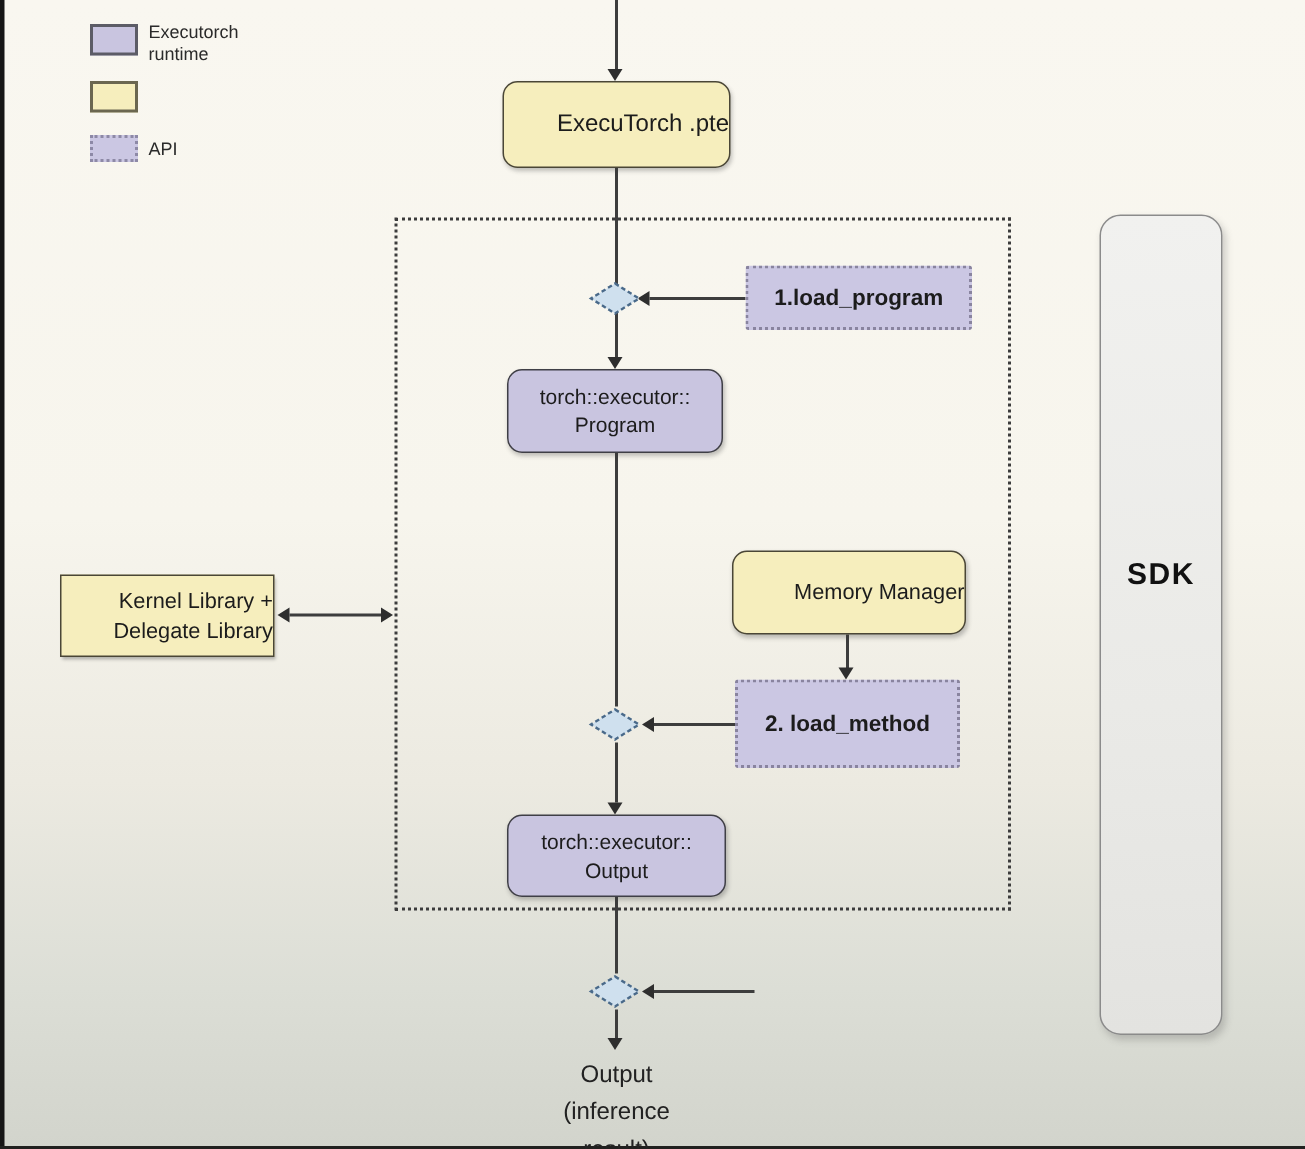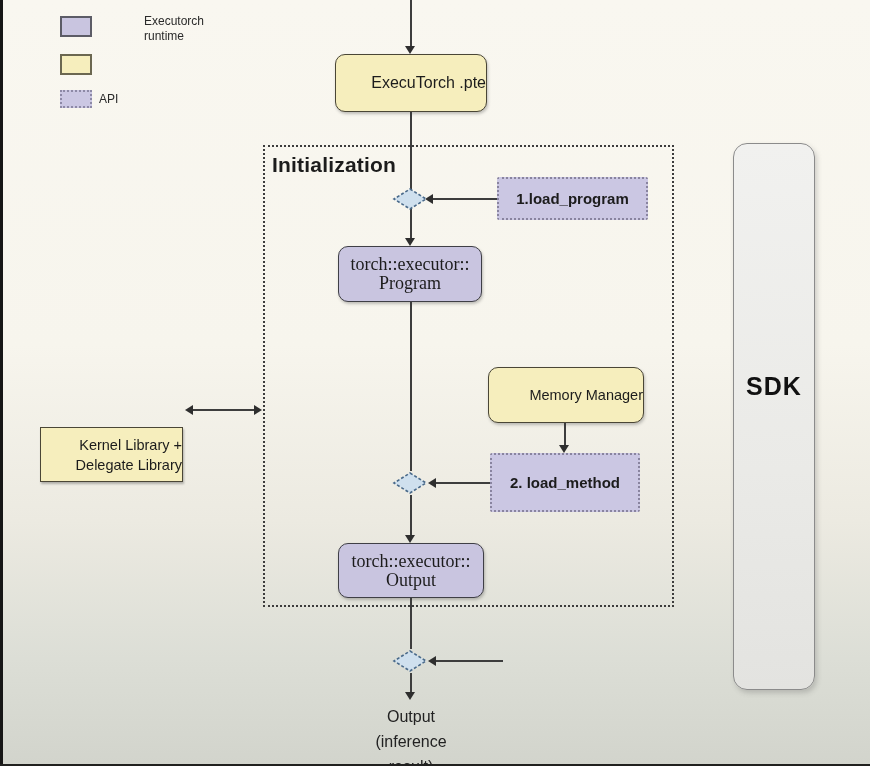--- a/index.html
+++ b/index.html
@@ -6,36 +6,36 @@
   body{font-family:"Liberation Sans","DejaVu Sans",sans-serif;color:#1c1c1c;}
   #stage{position:relative;width:870px;height:766px;overflow:hidden;
     background:linear-gradient(180deg,#f9f7f0 0%,#f7f5ed 45%,#eceae1 68%,#dcded6 86%,#d2d4cc 100%);}
   .frame-left{position:absolute;left:0;top:0;width:3px;height:766px;background:#161616;}
   .frame-bottom{position:absolute;left:0;bottom:0;width:870px;height:2px;background:#20201e;}
 
   
   .node{position:absolute;display:flex;flex-direction:column;align-items:center;justify-content:center;
     text-align:center;box-sizing:border-box;}
   .runtime{background:var(--runtime-fill,#c9c5e0);border:1.6px solid #3f3f46;border-radius:10px;
-    box-shadow:1px 2px 3px rgba(60,60,60,.3);font-size:18px;line-height:19px;font-family:Liberation Serif, serif;}
+    box-shadow:1px 2px 3px rgba(60,60,60,.3);font-size:14px;line-height:19px;}
   .artifact{background:var(--artifact-fill,#f6eebd);border:1.4px solid #4a4636;border-radius:10px;
     box-shadow:1px 2px 3px rgba(60,60,60,.3);font-size:15px;align-items:flex-end;}
-  .artifact.square{border-radius:0;box-shadow:1px 2px 2px rgba(60,60,60,.35);font-size:14.5px;line-height:20px;margin-top:44px;}
+  .artifact.square{border-radius:0;box-shadow:1px 2px 2px rgba(60,60,60,.35);font-size:14.5px;line-height:20px;}
   .api{background:var(--api-fill,#cbc7e3);border:2px dotted #89849f;border-radius:2px;
     font-weight:bold;font-size:15px;}
 
   .init-box{position:absolute;left:263px;top:145px;width:411px;height:462px;
     border:2.5px dotted #3c3c3c;box-sizing:border-box;background:transparent;}
   .init-title{position:absolute;left:272px;top:153px;font-size:21px;font-weight:bold;letter-spacing:.2px;}
 
   .sdk-box{position:absolute;left:733px;top:143px;width:82px;height:547px;box-sizing:border-box;
     background:linear-gradient(180deg,#f1f1ef 0%,#eaeae7 60%,#e3e3e0 100%);
     border:1.6px solid #8b8b8b;border-radius:14px;box-shadow:2px 3px 5px rgba(80,80,80,.25);}
   .sdk-label{position:absolute;left:0;top:228px;width:100%;text-align:center;
-    font-size:25px;font-weight:bold;letter-spacing:1px;color:#111;}
+    font-size:20px;font-weight:bold;letter-spacing:1px;color:#111;}
 
   
   .swatch{position:absolute;box-sizing:border-box;}
   .sw-runtime{left:60px;top:16px;width:32px;height:21px;background:var(--runtime-fill,#c9c5e0);border:2px solid #5c5c66;}
   .sw-artifact{left:60px;top:54px;width:32px;height:21px;background:var(--artifact-fill,#f6eebd);border:2px solid #6b6750;}
   .sw-api{left:60px;top:90px;width:32px;height:18px;background:var(--api-fill,#cbc7e3);border:2px dotted #8d89a6;}
   .legend-label{position:absolute;left:99px;width:115px;font-size:12px;line-height:14.5px;color:#2a2a2a;}
 
   
   .vline{position:absolute;width:1.6px;background:#3d3d3d;}
@@ -51,21 +51,21 @@
   .two-line{white-space:pre-line;}
 </style>
 </head>
 <body>
 
 <div id="stage">
   <div class="frame-left"></div>
   <div class="frame-bottom"></div>
 
   <div class="swatch sw-runtime"></div>
-  <div class="legend-label two-line" style="top:14px;margin-left:45px;">Executorch
+  <div class="legend-label two-line" style="top:14px;">Executorch
 runtime</div>
   <div class="swatch sw-artifact"></div>
   <div class="swatch sw-api"></div>
   <div class="legend-label" style="top:92px;">API</div>
 
   <div class="vline" style="left:410px;top:0;height:47px;"></div>
   <div class="ah ah-down" style="left:405px;top:46px;"></div>
 
   <div class="vline" style="left:410px;top:112px;height:126px;"></div>
   <div class="ah ah-down" style="left:405px;top:238px;"></div>
@@ -90,21 +90,20 @@
 
   <div class="vline" style="left:410px;top:598px;height:51px;"></div>
 
   <div class="hline" style="left:436px;top:660px;width:67px;"></div>
   <div class="ah ah-left" style="left:428px;top:656px;"></div>
 
   <div class="vline" style="left:410px;top:673px;height:19px;"></div>
   <div class="ah ah-down" style="left:405px;top:692px;"></div>
 
   <div class="init-box"></div>
-  <div class="init-title">Initialization</div>
 
   <div class="sdk-box">
     <div class="sdk-label">SDK</div>
   </div>
 
   <div class="node artifact" style="left:335px;top:54px;width:152px;height:58px;font-size:16px;">
     <span>ExecuTorch .pte</span>
   </div>
 
   <div class="node api" style="left:497px;top:177px;width:151px;height:43px;">

